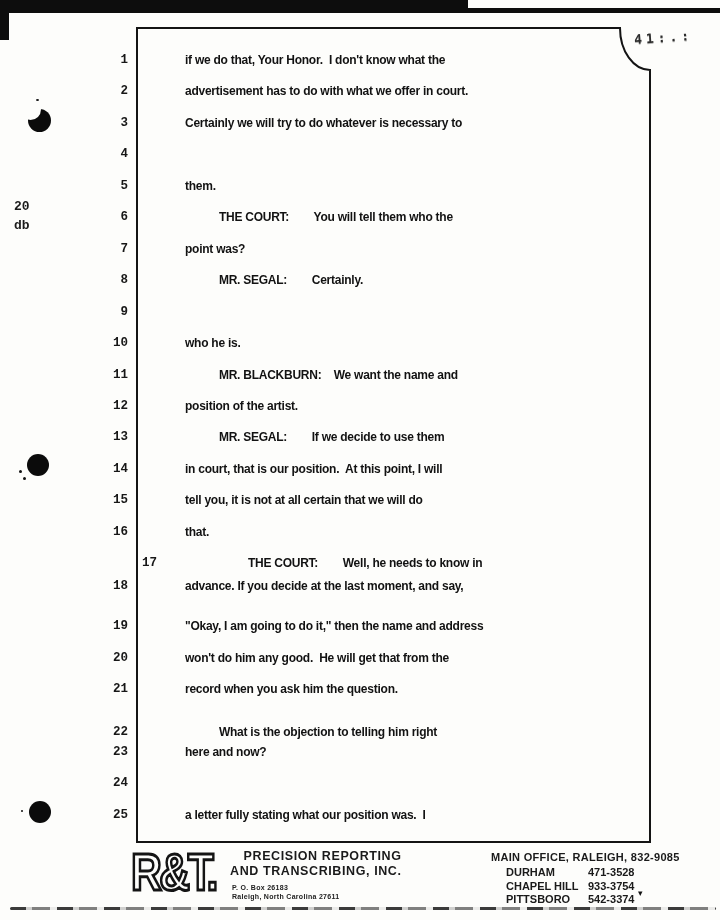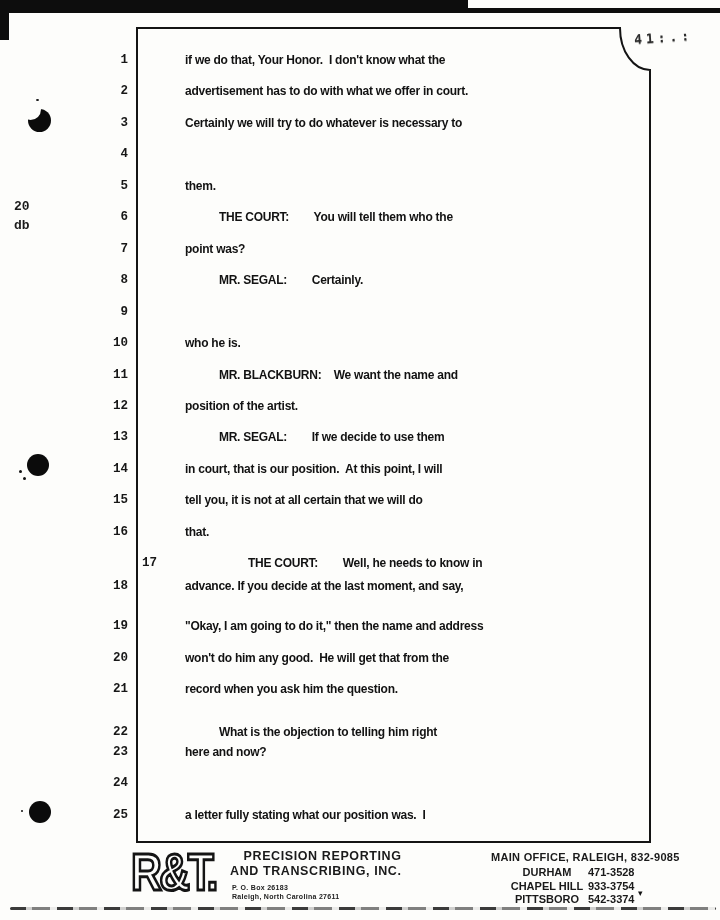--- a/index.html
+++ b/index.html
@@ -38,21 +38,21 @@
   .logo{position:absolute;left:131px;top:846px;font-family:"Liberation Sans",sans-serif;
     font-weight:900;font-size:52px;line-height:52px;letter-spacing:-3px;
     color:#fdfdfb;-webkit-text-stroke:3px #141414;transform:scaleX(.82);transform-origin:left top;}
   .company{position:absolute;left:230px;top:849px;font-size:12.5px;font-weight:bold;
     letter-spacing:.6px;line-height:14.5px;color:#1a1a1a;text-align:right;}
   .po-address{position:absolute;left:232px;top:884px;font-size:7px;font-weight:bold;
     letter-spacing:.3px;line-height:8.5px;color:#222;}
   .main-office{position:absolute;left:483px;top:851px;font-size:11px;font-weight:bold;
     letter-spacing:.3px;color:#1a1a1a;margin-left:8px;}
   .offices{position:absolute;left:506px;top:866px;font-size:11px;font-weight:bold;color:#1a1a1a;}
-  .office-row{height:13.5px;line-height:13.5px;white-space:nowrap;text-align:center;}
+  .office-row{height:13.5px;line-height:13.5px;white-space:nowrap;}
   .office-row .oname{display:inline-block;width:82px;}
   .office-row .ophone{display:inline-block;}
   .footer-mark{position:absolute;left:638px;top:888px;font-size:9px;color:#111;}
 
   .smudge{position:absolute;left:10px;top:907px;width:706px;height:3px;border-radius:2px;
     background:repeating-linear-gradient(90deg,
       rgba(25,25,25,.85) 0 16px, rgba(25,25,25,.2) 16px 22px,
       rgba(25,25,25,.55) 22px 40px, rgba(25,25,25,.08) 40px 47px);}
 </style>
 </head>

